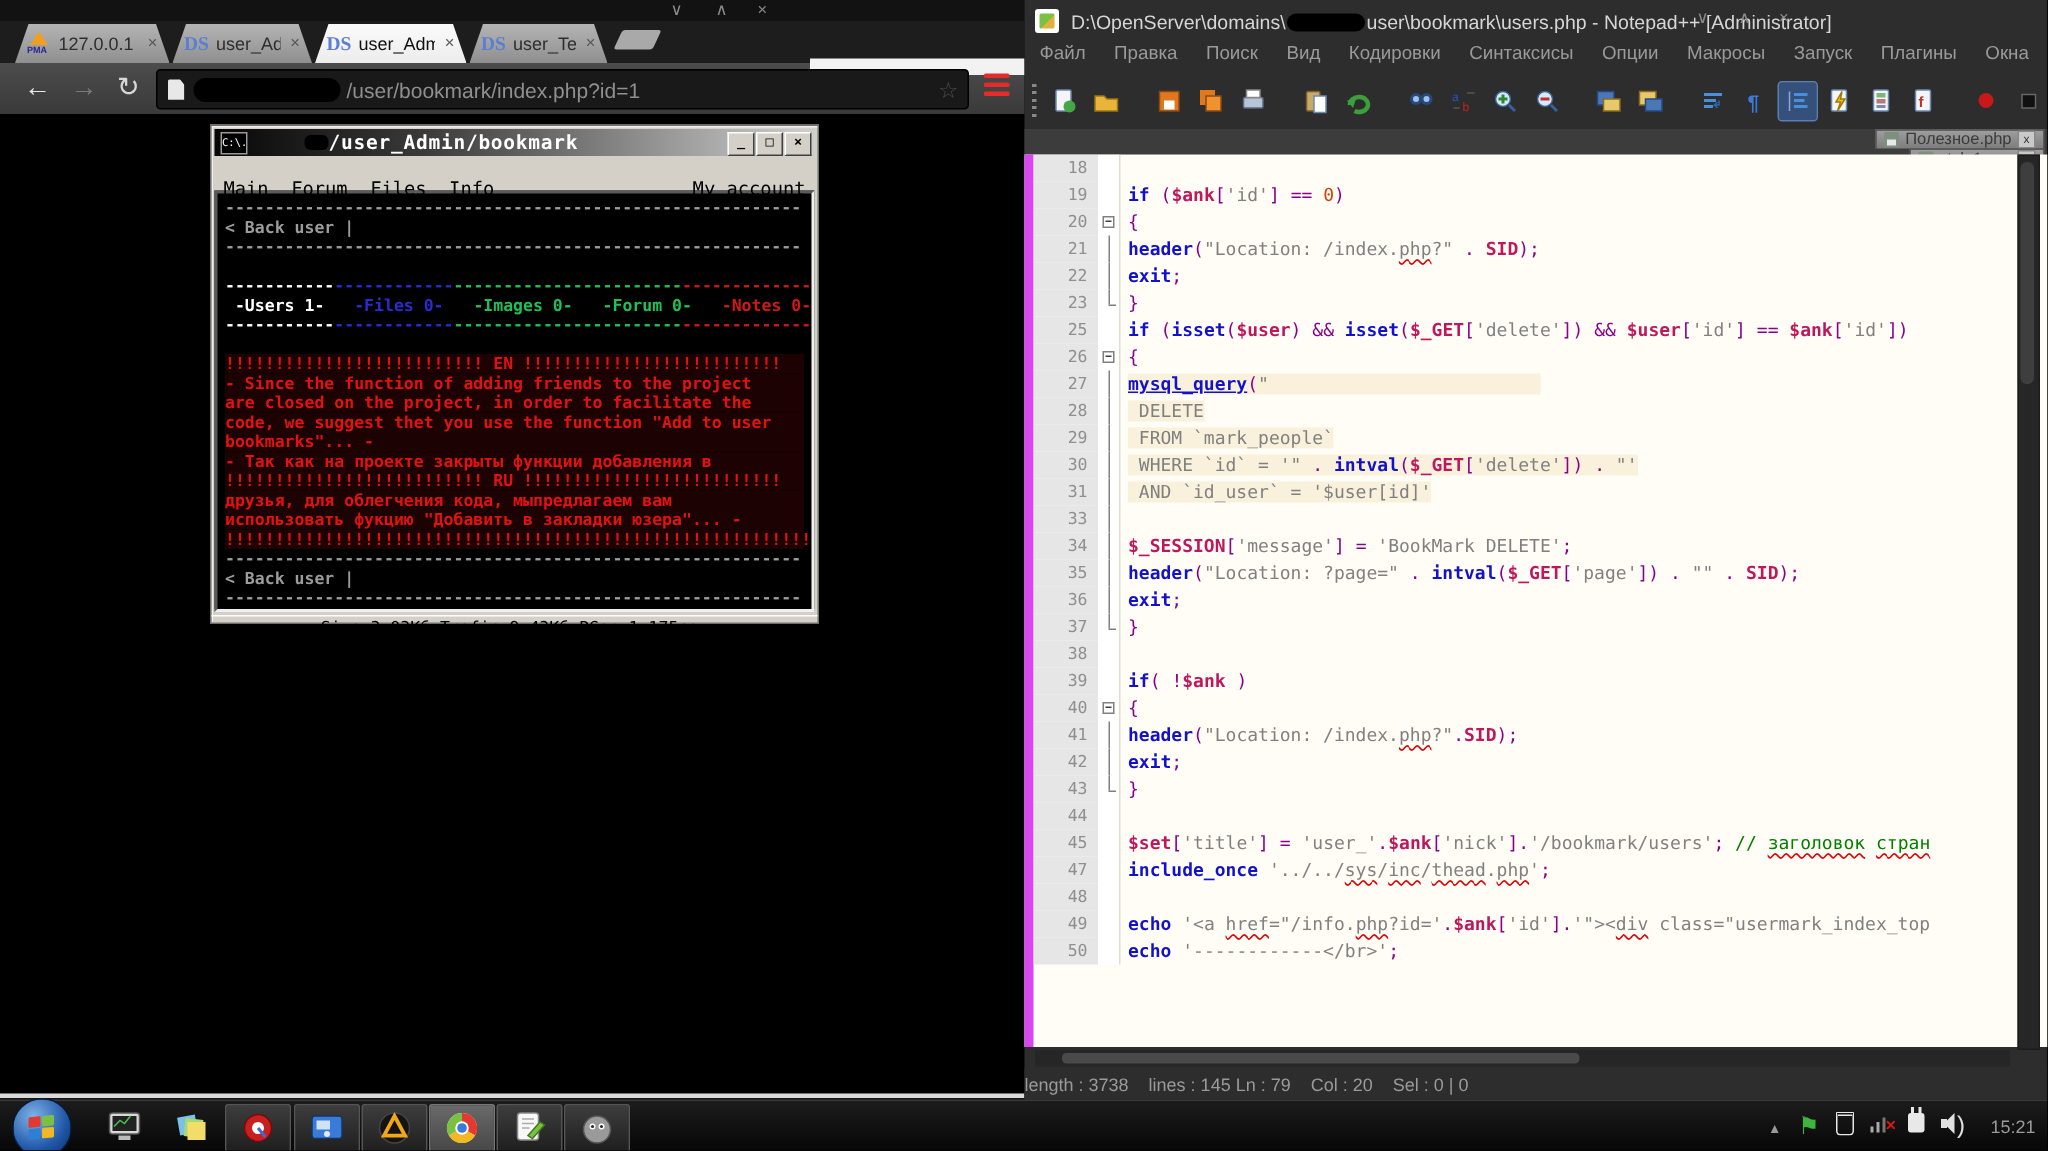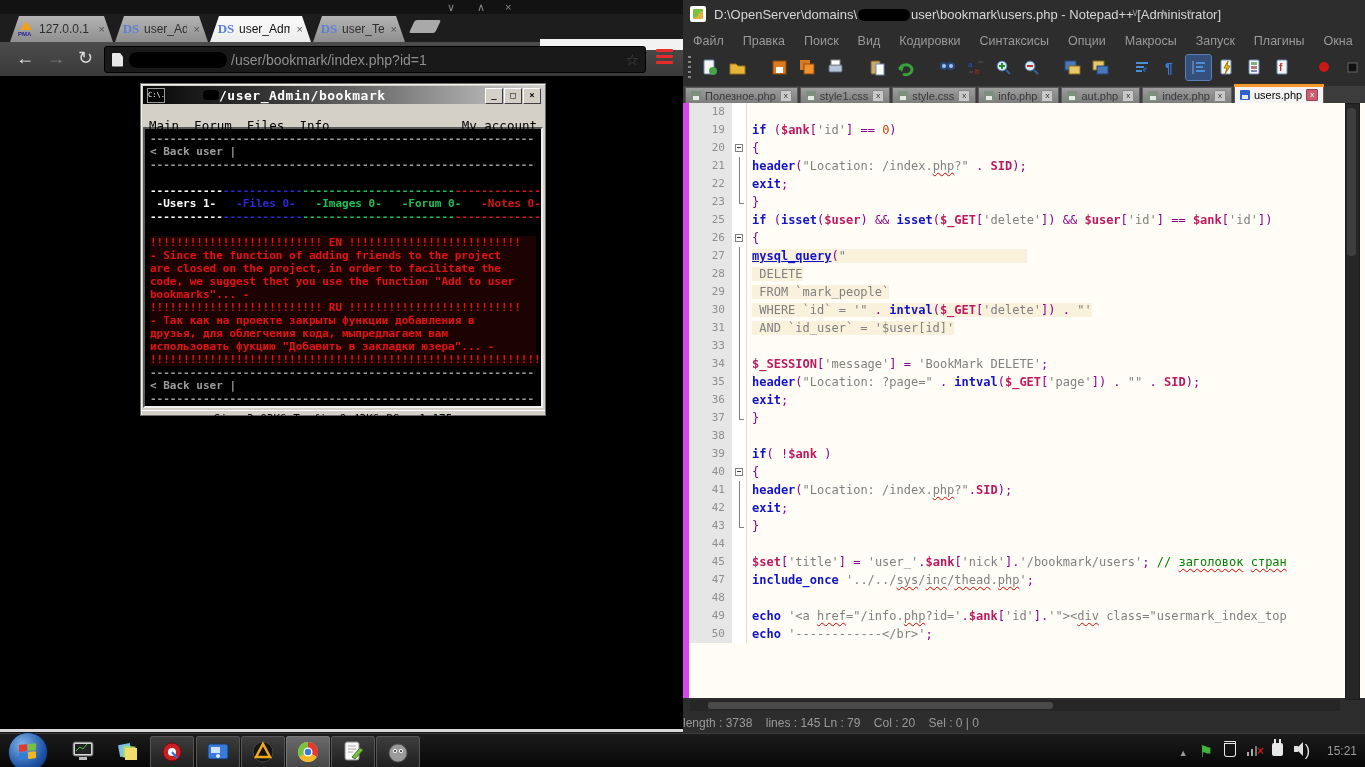--- a/index.html
+++ b/index.html
@@ -69,31 +69,31 @@
                border-top:1px solid #fff;}
   
   #npp{position:absolute;left:683px;top:0;width:682px;height:733px;background:#2d2d2d;}
   #n-title{position:relative;height:28px;display:flex;align-items:center;}
   #n-icon{width:16px;height:16px;margin:0 8px 0 7px;background:#fff;border-radius:2px;position:relative;}
   #n-icon::after{content:"";position:absolute;left:3px;top:3px;width:10px;height:10px;
                  background:linear-gradient(135deg,#7ac143 55%,#e2b13c 55%);border-radius:1px;}
   #n-title .ttext{color:#d6d6d6;font-size:13px;}
   #n-redact{display:inline-block;width:52px;height:12px;background:#000;border-radius:6px;
             vertical-align:middle;margin:0 1px;}
-  #n-menubar{height:20px;display:flex;align-items:flex-end;padding-left:10px;gap:19px;
+  #n-menubar{height:20px;display:flex;align-items:flex-start;padding-left:10px;gap:19px;
              color:#9a9a9a;font-size:12.5px;}
   #n-menubar .mi{cursor:pointer;}
   #n-toolbar{position:relative;height:38px;display:flex;align-items:center;gap:3px;padding-left:14px;}
   #n-toolbar::before{content:"";position:absolute;left:5px;top:8px;bottom:8px;width:3px;
     background:repeating-linear-gradient(#888 0 2px,transparent 2px 5px);}
   .tbico{width:25px;height:25px;display:flex;align-items:center;justify-content:center;
          border-radius:2px;cursor:pointer;}
   .tbico.hl{background:#35507a;outline:1px solid #5a7fb5;}
   .tbico.gapL{margin-left:14px;}
-  #n-tabbar{height:17px;background:#3c3c3c;display:flex;align-items:flex-end;padding-left:2px;}
+  #n-tabbar{height:17px;background:#3c3c3c;display:flex;align-items:flex-end;padding-left:2px;flex-direction:column;}
   .ntab{height:15px;display:flex;align-items:center;gap:4px;padding:0 5px;margin-right:2px;
         background:linear-gradient(#9e9e9e,#7d7d7d);font-size:11px;color:#3a3a3a;
         border:1px solid #5a5a5a;border-bottom:none;position:relative;cursor:pointer;}
   .ntab.active{background:#f4f4f4;color:#000;height:16px;}
   .ntab.active::before{content:"";position:absolute;left:-1px;right:-1px;top:-3px;height:3px;background:#f79a2e;}
   .floppy{width:10px;height:10px;border-radius:1px;position:relative;}
   .floppy::after{content:"";position:absolute;left:2px;bottom:1px;width:6px;height:4px;background:#e8e8e8;}
   .fl-g{background:#7d8f7d;} .fl-b{background:#2f62c9;}
   .ntx{width:10px;height:10px;font-size:8px;line-height:10px;text-align:center;color:#333;
        background:#c9c9c9;border:1px solid #888;border-radius:1px;}
@@ -219,22 +219,22 @@
             <div class="tl"><span class="tc-g"> </span></div>
             <div class="tl"><span class="tc-w">-----------</span><span class="tc-b">------------</span><span class="tc-gr">-----------------------</span><span class="tc-r">--------------</span></div>
             <div class="tl"><span class="tc-w"> -Users 1-</span><span class="tc-b">   -Files 0-</span><span class="tc-gr">   -Images 0-</span><span class="tc-gr">   -Forum 0-</span><span class="tc-r">   -Notes 0-</span></div>
             <div class="tl"><span class="tc-w">-----------</span><span class="tc-b">------------</span><span class="tc-gr">-----------------------</span><span class="tc-r">--------------</span></div>
             <div class="tl"><span class="tc-g"> </span></div>
             <div class="tl rb"><span>!!!!!!!!!!!!!!!!!!!!!!!!!! EN !!!!!!!!!!!!!!!!!!!!!!!!!!</span></div>
             <div class="tl rb"><span>- Since the function of adding friends to the project</span></div>
             <div class="tl rb"><span>are closed on the project, in order to facilitate the</span></div>
             <div class="tl rb"><span>code, we suggest thet you use the function "Add to user</span></div>
             <div class="tl rb"><span>bookmarks"... -</span></div>
+            <div class="tl rb"><span>- Так как на проекте закрыты функции добавления в</span></div>
             <div class="tl rb"><span>!!!!!!!!!!!!!!!!!!!!!!!!!! RU !!!!!!!!!!!!!!!!!!!!!!!!!!</span></div>
-            <div class="tl rb"><span>- Так как на проекте закрыты функции добавления в</span></div>
             <div class="tl rb"><span>друзья, для облегчения кода, мыпредлагаем вам</span></div>
             <div class="tl rb"><span>использовать фукцию "Добавить в закладки юзера"... -</span></div>
             <div class="tl rb"><span>!!!!!!!!!!!!!!!!!!!!!!!!!!!!!!!!!!!!!!!!!!!!!!!!!!!!!!!!!!!!</span></div>
             <div class="tl"><span class="tc-g">----------------------------------------------------------</span></div>
             <div class="tl"><span class="tc-g">&lt; Back user |</span></div>
             <div class="tl"><span class="tc-g">----------------------------------------------------------</span></div>
           </div>
         <div id="term-status">Size:3.03Кб Trafic:9.43Кб PGen:1.175сек</div>
       </div>
     </div>

